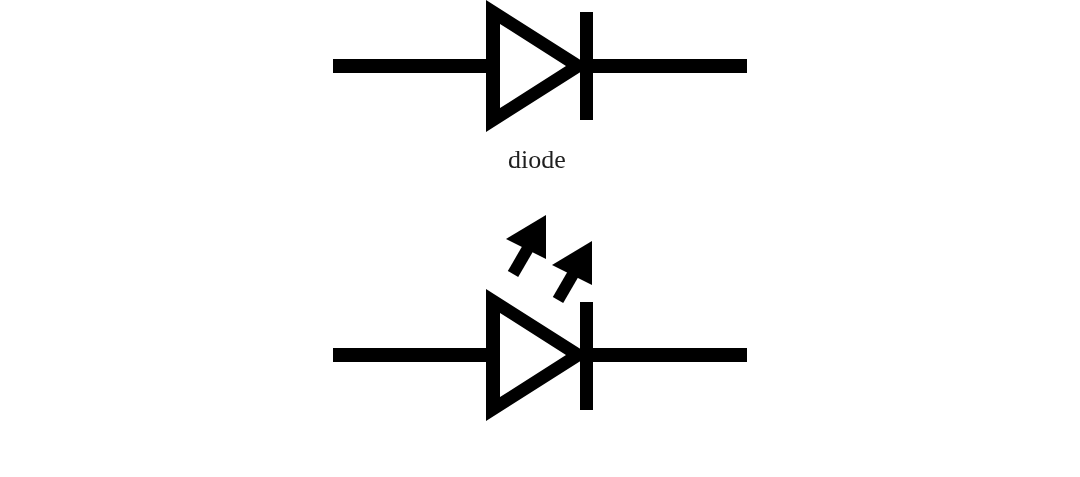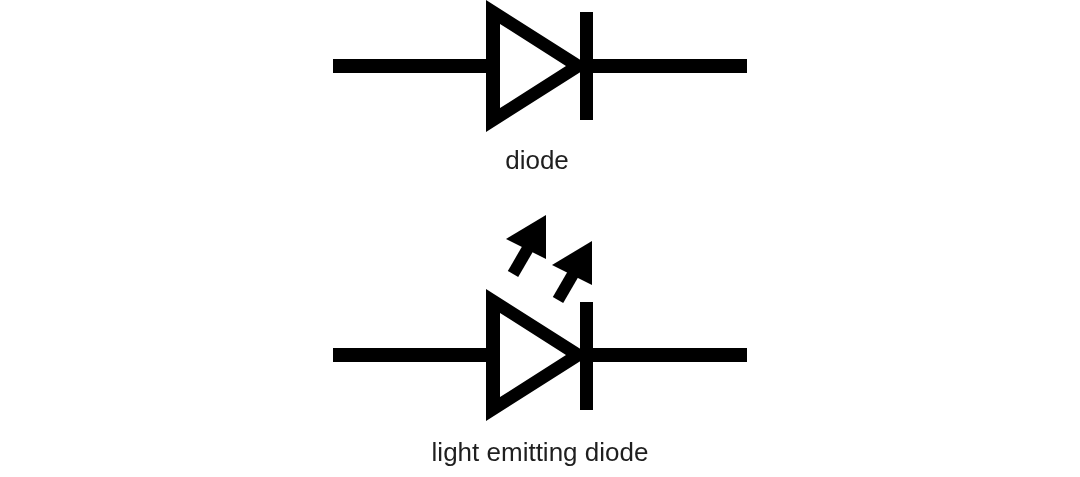--- a/index.html
+++ b/index.html
@@ -15,21 +15,21 @@
     }
     .canvas {
       position: absolute;
       left: 0;
       top: 0;
       width: 1080px;
       height: 477px;
     }
     .label {
       position: absolute;
-      font-family: Liberation Sans, sans-serif;
+      font-family: Liberation Serif, serif;
       font-size: 26px;
       line-height: 30px;
       color: #1f1f1f;
       white-space: nowrap;
       text-align: center;
       transform: translateX(-50%);
     }
     .label-diode {
       left: 537px;
       top: 145px;
@@ -64,14 +64,13 @@
       </g>
 
       <g>
         <line x1="558" y1="300" x2="576" y2="269" stroke="#000" stroke-width="12"></line>
         <polygon points="592,241 552,265 592,285" fill="#000"></polygon>
       </g>
     </g>
   </svg>
 
   <div class="label label-diode">diode</div>
-  <div class="label label-led">light emitting diode</div>
 </div>
 
 </body></html>

